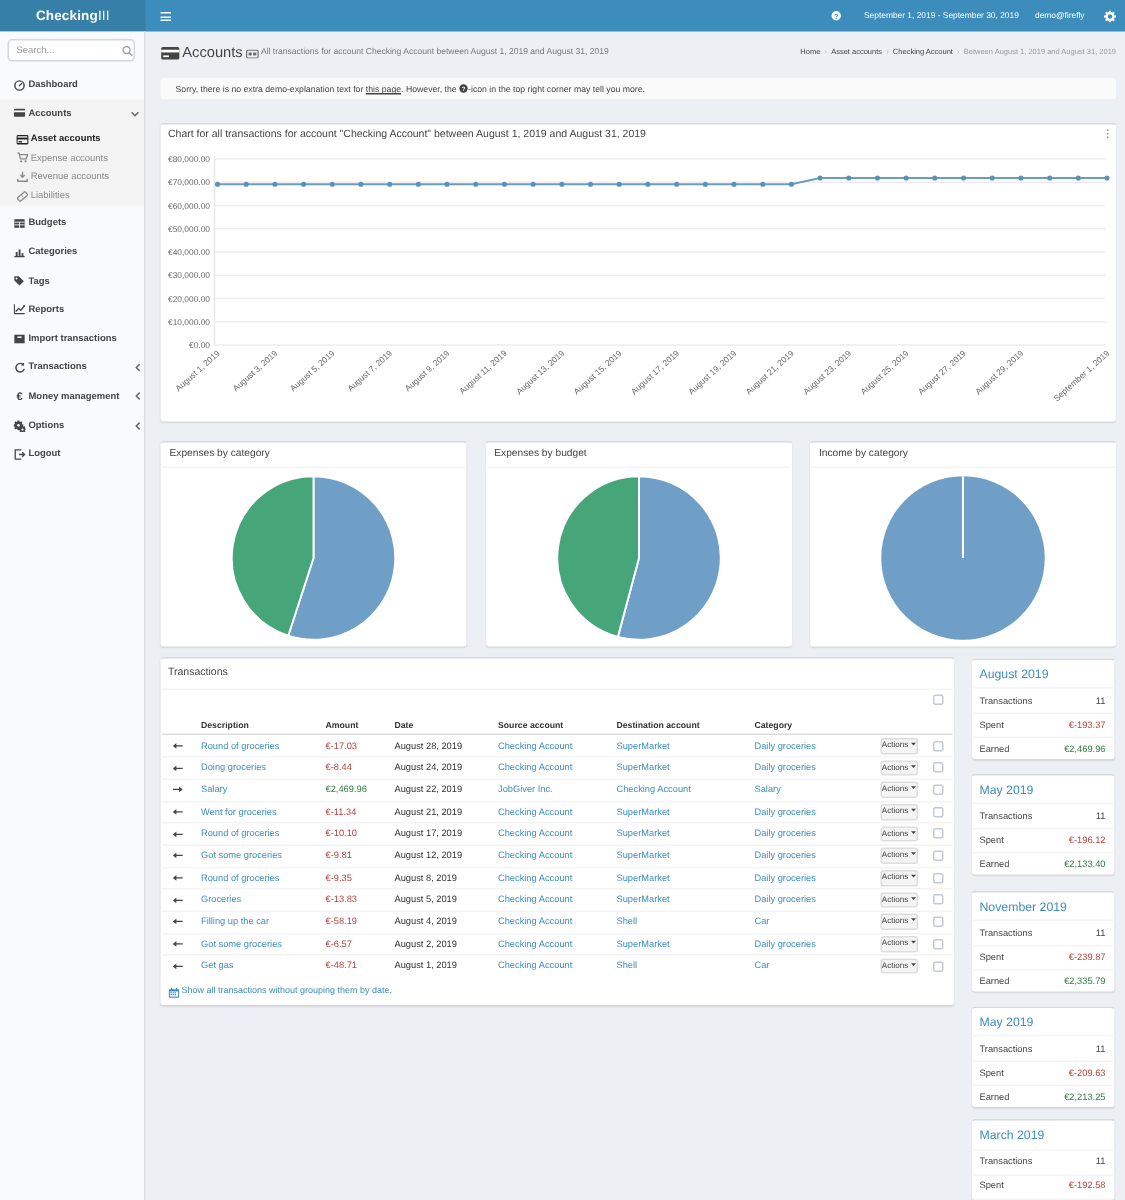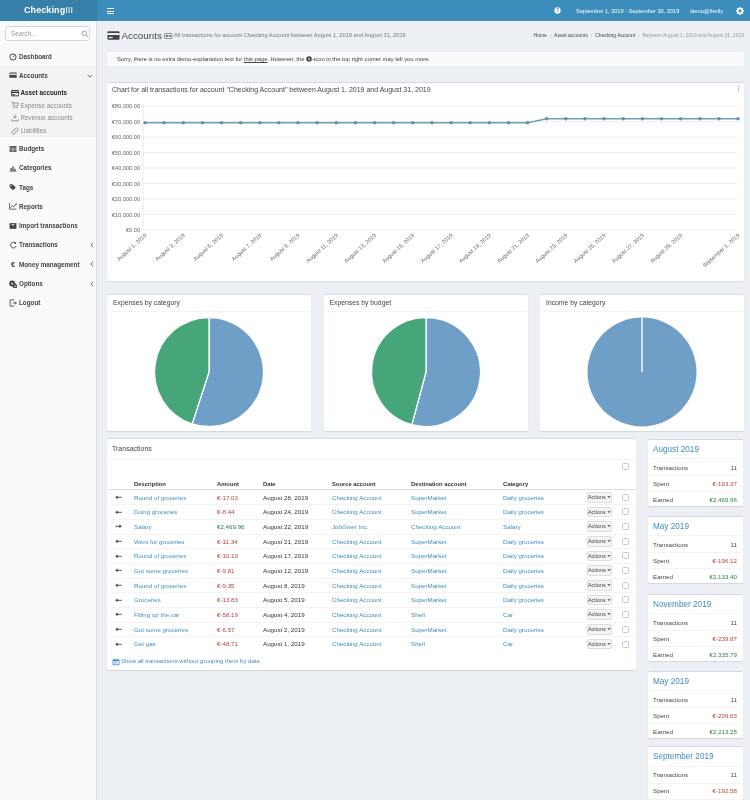--- a/index.html
+++ b/index.html
@@ -481,19 +481,19 @@
 <div class="abs" style="left:649px;top:690.0px;width:93px;height:1px;background:#f4f4f4;"></div>
 <div class="t" style="left:653px;top:695.5px;font-size:6.2px;color:#444;">Transactions</div>
 <div class="t" style="right:13px;top:695.5px;font-size:6.2px;color:#444;">11</div>
 <div class="abs" style="left:649px;top:707.1px;width:93px;height:1px;background:#f4f4f4;"></div>
 <div class="t" style="left:653px;top:711.6px;font-size:6.2px;color:#444;">Spent</div>
 <div class="t" style="right:13px;top:711.6px;font-size:6.2px;color:#b5413c;">€-209.63</div>
 <div class="abs" style="left:649px;top:723.2px;width:93px;height:1px;background:#f4f4f4;"></div>
 <div class="t" style="left:653px;top:727.7px;font-size:6.2px;color:#444;">Earned</div>
 <div class="t" style="right:13px;top:727.7px;font-size:6.2px;color:#2e7e3e;">€2,213.25</div>
 <div class="abs" style="left:648px;top:746px;width:95px;height:54px;background:#fff;border-top:1.4px solid #d4d8df;border-radius:2px;box-shadow:0 1px 1px rgba(0,0,0,0.1);"></div>
-<div class="t" style="left:653px;top:752.2px;font-size:8.2px;color:#3c8dbc;">September 2019</div>
+<div class="t" style="left:653px;top:752.2px;font-size:8.2px;color:#3c8dbc;">March 2019</div>
 <div class="abs" style="left:649px;top:765.5px;width:93px;height:1px;background:#f4f4f4;"></div>
 <div class="t" style="left:653px;top:771.0px;font-size:6.2px;color:#444;">Transactions</div>
 <div class="t" style="right:13px;top:771.0px;font-size:6.2px;color:#444;">11</div>
 <div class="abs" style="left:649px;top:782.6px;width:93px;height:1px;background:#f4f4f4;"></div>
 <div class="t" style="left:653px;top:787.1px;font-size:6.2px;color:#444;">Spent</div>
 <div class="t" style="right:13px;top:787.1px;font-size:6.2px;color:#b5413c;">€-192.58</div>
 <div class="abs" style="left:649px;top:798.7px;width:93px;height:1px;background:#f4f4f4;"></div>
 </body></html>

